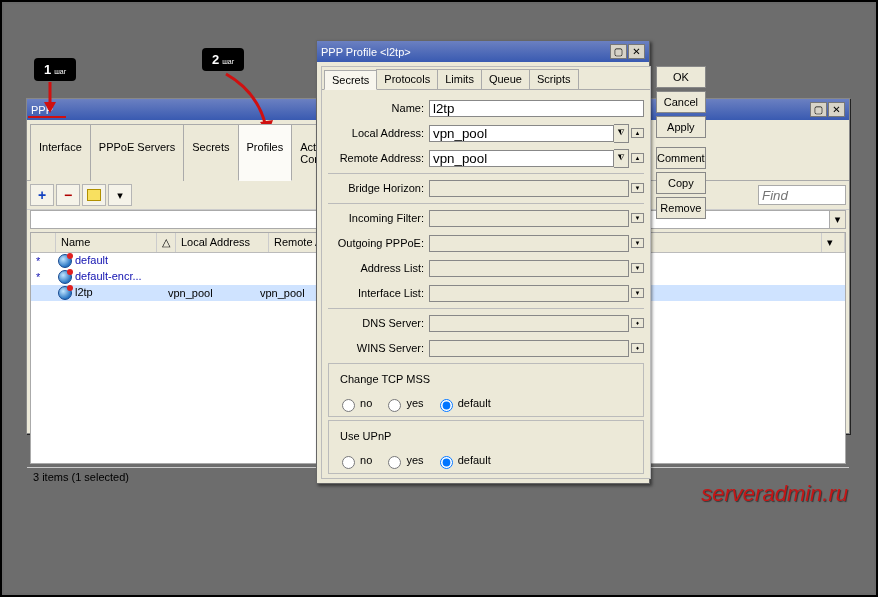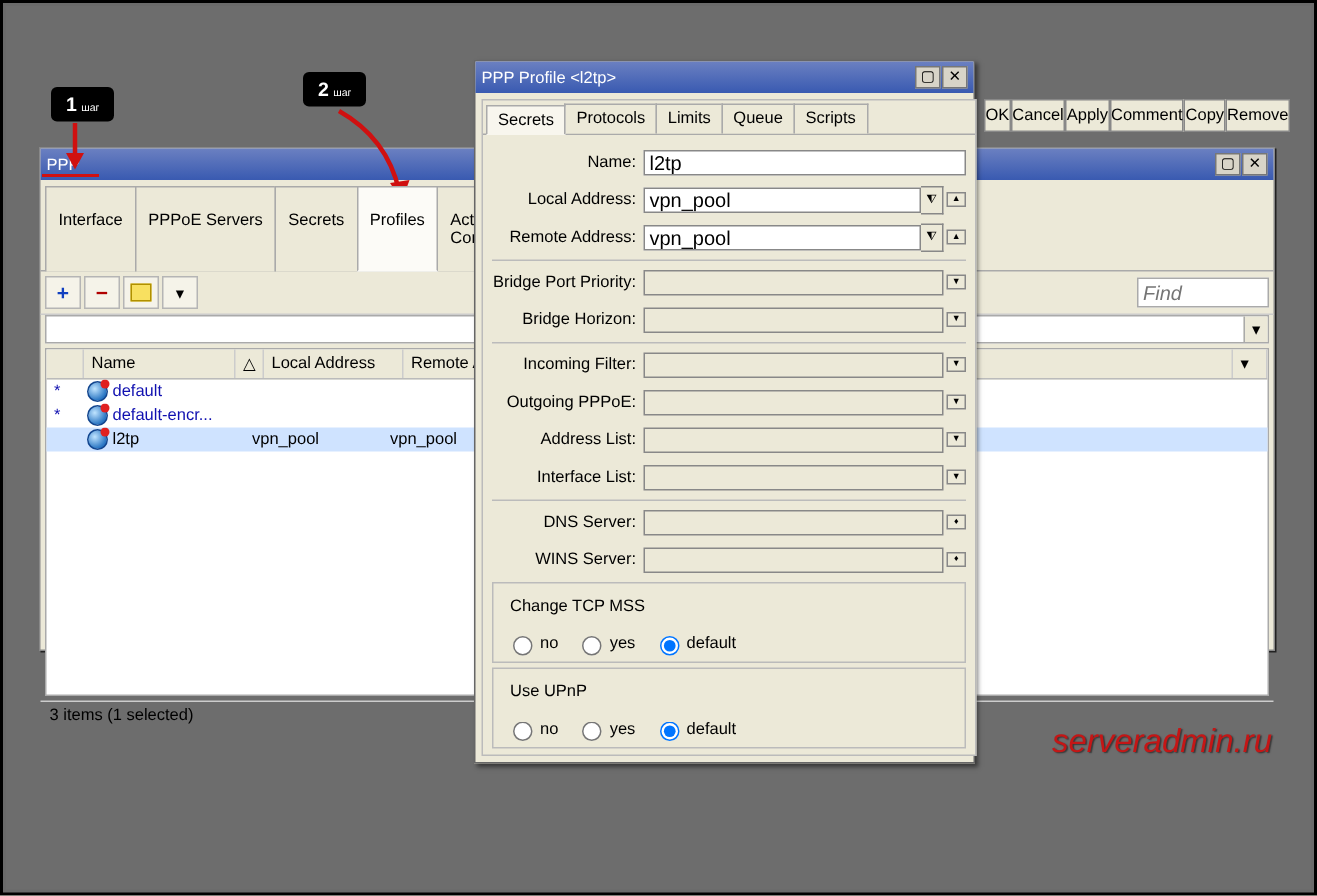--- a/index.html
+++ b/index.html
@@ -255,21 +255,21 @@
     background: #ece9d8;
     padding: 0 3px;
     margin-bottom: -6px;
     display: inline-block;
   }
   .radio { margin-right: 2px; vertical-align: middle; }
 
   .btn-col {
     width: 72px;
     display: flex;
-    flex-direction: row;
+    flex-direction: column;
   }
   .btn {
     height: 20px;
     border: 1px solid #888;
     background: #ece9d8;
     margin-bottom: 3px;
     display:flex;align-items:center;justify-content:center;
   }
 
   
@@ -403,27 +403,20 @@
           <span class="lbl">Remote Address:</span>
           <input class="tin" value="vpn_pool" style="">
           <div class="dd-btn">⧨</div>
           <div class="spin">
               <div>▲</div>
             </div>
         </div>
         <div class="hr"></div>
 
         <div class="frow">
-            <span class="lbl">Bridge Port Priority:</span>
-            <input class="tin" style="background: rgb(236, 233, 216);" disabled="">
-            <div class="spin">
-              <div>▼</div>
-            </div>
-          </div>
-        <div class="frow">
             <span class="lbl">Bridge Horizon:</span>
             <input class="tin" style="background: rgb(236, 233, 216);" disabled="">
             <div class="spin">
               <div>▼</div>
             </div>
           </div>
         <div class="hr"></div>
 
         <div class="frow">
             <span class="lbl">Incoming Filter:</span>

